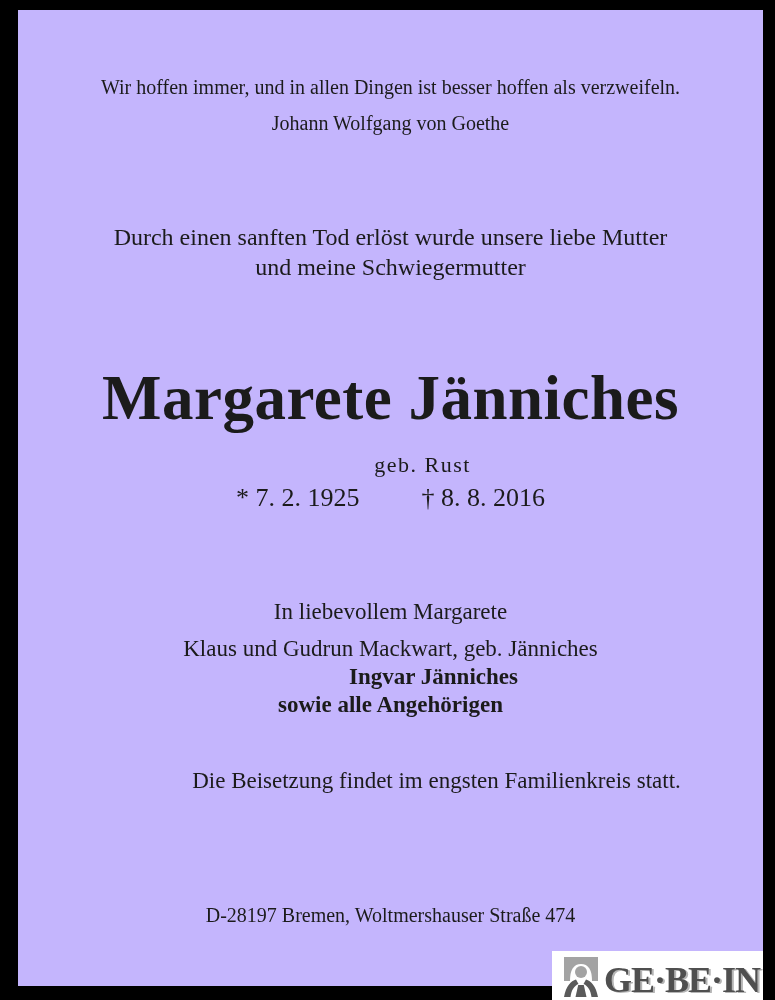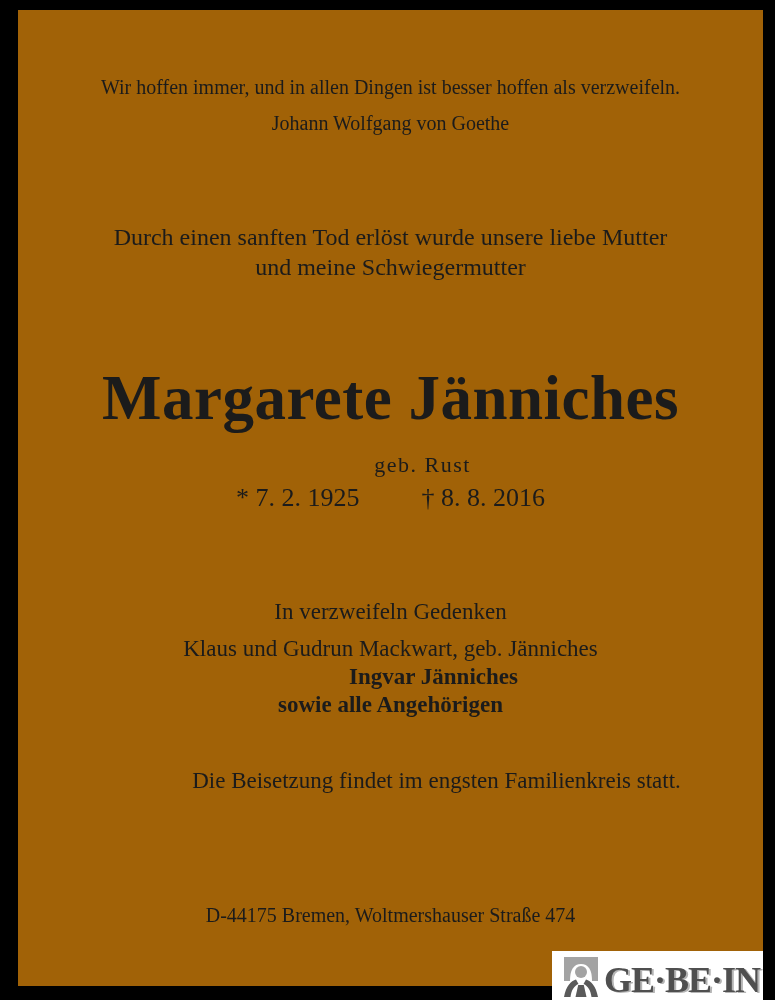--- a/index.html
+++ b/index.html
@@ -4,21 +4,21 @@
 <style>
   html, body {
     margin: 0;
     padding: 0;
     background: #ffffff;
   }
   .page {
     position: relative;
     width: 775px;
     height: 1000px;
-    background: #a16207;
+    background: #c4b5fd;
     overflow: hidden;
     font-family: "Liberation Serif", "DejaVu Serif", serif;
     color: #1b1b1b;
   }
   
   .frame-left   { position: absolute; left: 0; top: 0; width: 18px; height: 1000px; background: #000; }
   .frame-top    { position: absolute; left: 0; top: 0; width: 775px; height: 10px; background: #000; }
   .frame-right  { position: absolute; left: 763px; top: 0; width: 12px; height: 1000px; background: #000; }
   .frame-bottom { position: absolute; left: 0; top: 986px; width: 775px; height: 14px; background: #000; }
 
@@ -101,31 +101,31 @@
 
     <div class="line quote-line2">Johann Wolfgang von Goethe</div>
 
     <div class="line deceased-name">Margarete Jänniches</div>
     <div class="line maiden-name">geb. Rust</div>
 
     <div class="line dates">
       <span class="birth">* 7. 2. 1925</span><span class="death">† 8. 8. 2016</span>
     </div>
 
-    <div class="line gedenken-heading">In verzweifeln Gedenken</div>
+    <div class="line gedenken-heading">In liebevollem Margarete</div>
 
     <div class="line mourner-1">
       <span class="bold-part">Klaus und Gudrun Mackwart,</span><span> geb. Jänniches</span>
     </div>
     <div class="line mourner-2">Ingvar Jänniches</div>
     <div class="line mourner-3">sowie alle Angehörigen</div>
 
     <div class="line notice">Die Beisetzung findet im engsten Familienkreis statt.</div>
 
-    <div class="line institute-2">D-44175 Bremen, Woltmershauser Straße 474</div>
+    <div class="line institute-2">D-28197 Bremen, Woltmershauser Straße 474</div>
 
   </div>
 
   <div class="logo-box">
     <svg class="logo-icon" width="38" height="41" viewBox="0 0 38 41" xmlns="http://www.w3.org/2000/svg">
 
       <rect x="2" y="1" width="34" height="24" fill="#a3a3a3"></rect>
 
       <path d="M8 25 Q8 8 19 8 Q30 8 30 25 Z" fill="#ffffff"></path>
 

